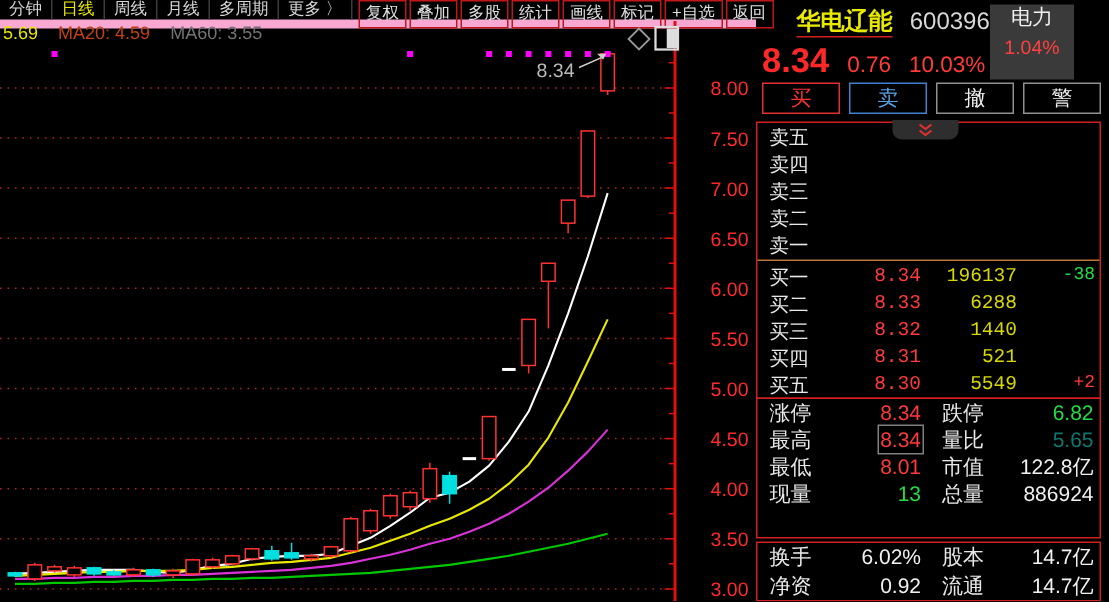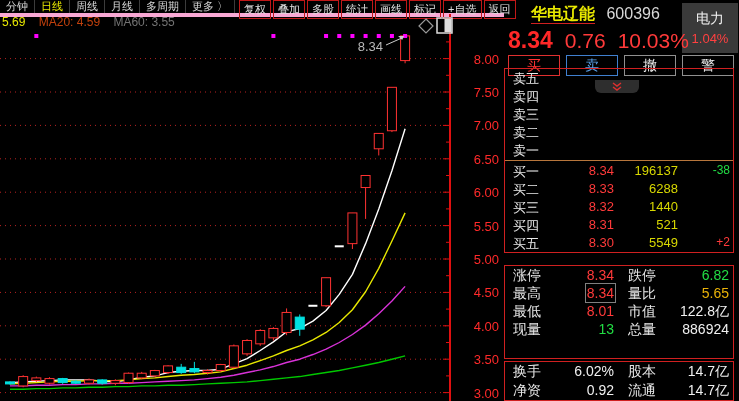--- a/index.html
+++ b/index.html
@@ -1,63 +1,63 @@
 <!DOCTYPE html>
 <html><head>
 <meta charset="utf-8">
 <style>
   html,body{margin:0;padding:0;background:#000;}
   #app{position:relative;width:739px;height:401px;background:#000;overflow:hidden;
        font-family:"Liberation Sans","DejaVu Sans",sans-serif;-webkit-font-smoothing:antialiased;}
   
-  #toolbar{position:absolute;left:0;top:0;width:504px;height:13px;border-bottom:4px solid #f9a8d4;
+  #toolbar{position:absolute;left:0;top:0;width:504px;height:13px;border-bottom:6px solid #f9a8d4;
            display:flex;align-items:flex-end;font-size:11px;color:#d8d8d8;white-space:nowrap;}
   .tb-view{padding:0 6px;border-right:1px solid #3c3c3c;height:13px;line-height:13px;cursor:default;}
   .tb-view.active{color:#e8e800;}
   #tb-actions{display:flex;margin-left:4px;height:13px;}
   .tb-act{border:1px solid #c01818;margin-right:2px;padding:3px 4px;height:11px;line-height:11px;color:#e0e0e0;}
   
   #ma-header{position:absolute;left:2px;top:15px;font-size:12px;white-space:nowrap;}
   #ma-header .ma10{color:#e8e800;} #ma-header .ma20{color:#c2410c;margin-left:10px;} #ma-header .ma60{color:#737373;margin-left:10px;}
   #kchart{position:absolute;left:0;top:14px;}
   
   .abs{position:absolute;}
   #stock-name{left:508px;top:4px;font-size:16px;white-space:nowrap;margin-left:23px;}
   #stock-name .nm{color:#e8e800;font-weight:bold;border-bottom:1px solid #d02020;padding-bottom:1px;}
   #stock-name .cd{color:#d8d8d8;margin-left:7px;}
-  #industry-box{left:682px;top:3px;width:56px;height:50px;background:#3a3a3a;display:flex;flex-direction:column;
-                align-items:center;justify-content:center;gap:3px;}
+  #industry-box{left:660px;top:3px;width:56px;height:50px;background:#3a3a3a;display:flex;flex-direction:column;
+                align-items:center;justify-content:flex-start;gap:3px;}
   #industry-box .ind{color:#f0f0f0;font-size:14px;} #industry-box .chg{color:#ff4040;font-size:13px;}
   #price-row{left:508px;top:27px;white-space:nowrap;display:flex;align-items:baseline;}
   #price-row .px{color:#ff2828;font-size:23px;font-weight:bold;}
-  #price-row .d{color:#ff3a3a;font-size:21px;margin-left:12px;}
+  #price-row .d{color:#ff3a3a;font-size:15px;margin-left:12px;}
   #trade-btns{left:508px;top:55px;width:226px;display:flex;justify-content:space-between;}
   .tbtn{width:50px;height:19px;line-height:19px;text-align:center;font-size:14px;background:#000;}
   .tbtn.red{border:1px solid #e03030;color:#ff3232;}
   .tbtn.blue{border:1px solid #4080d0;color:#58a0e8;}
   .tbtn.gray{border:1px solid #909090;color:#f0f0f0;}
-  #orderbook{left:504px;top:68px;width:228px;height:183px;border:1px solid #d02020;}
+  #orderbook{left:504px;top:81px;width:228px;height:183px;border:1px solid #d02020;font-family:Liberation Mono, monospace;}
   #collapse-tab{left:595px;top:80px;width:44px;height:13px;background:#2e2e2e;border-radius:0 0 6px 6px;
                 display:flex;align-items:center;justify-content:center;}
   .ob-row{position:relative;height:18px;font-size:13px;}
   .ob-row .lb{position:absolute;left:8px;top:1px;color:#e8e8e8;}
   .ob-row .pr{position:absolute;right:119px;top:1px;color:#ff3a3a;}
   .ob-row .vl{position:absolute;right:55px;top:1px;color:#d8d800;}
   .ob-row .dl{position:absolute;right:3px;top:1px;font-size:12px;text-align:center;}
   #ob-divider{border-top:1px solid #b8763c;height:0;margin:1px 0;}
   #statsbox{left:504px;top:265px;width:228px;height:92px;border:1px solid #d02020;}
   #statsbox2{left:504px;top:361px;width:228px;height:38px;border:1px solid #d02020;}
   .st-row{position:relative;height:18px;font-size:14px;}
   .st-row .l1{position:absolute;left:8px;top:1px;color:#e8e8e8;}
   .st-row .v1{position:absolute;right:119px;top:1px;}
   .st-row .l2{position:absolute;left:123px;top:1px;color:#e8e8e8;}
   .st-row .v2{position:absolute;right:4px;top:1px;}
   .st-row .v1.boxed{outline:1px solid #808080;outline-offset:1px;}
   .c-red{color:#ff3a3a;} .c-green{color:#22dd44;}
-  .c-magenta{color:#eab308;} .c-white{color:#f0f0f0;}
+  .c-magenta{color:#0f766e;} .c-white{color:#f0f0f0;}
   .st2-row{height:19px;}
 </style>
 </head>
 <body>
 
 <div id="app">
 
   <div id="toolbar">
     <div id="tb-views" style="display: flex;">
         <span class="tb-view">分钟</span>

